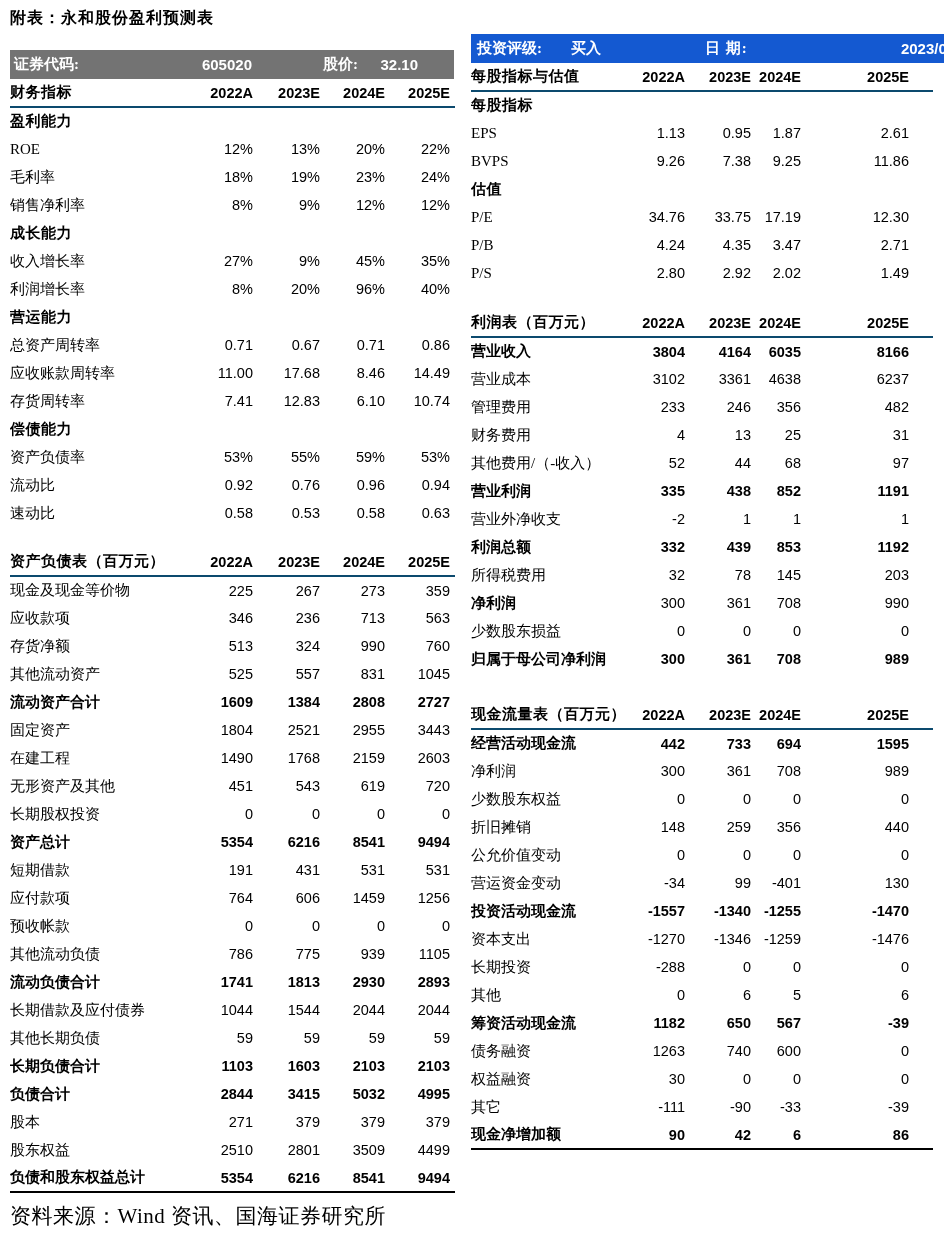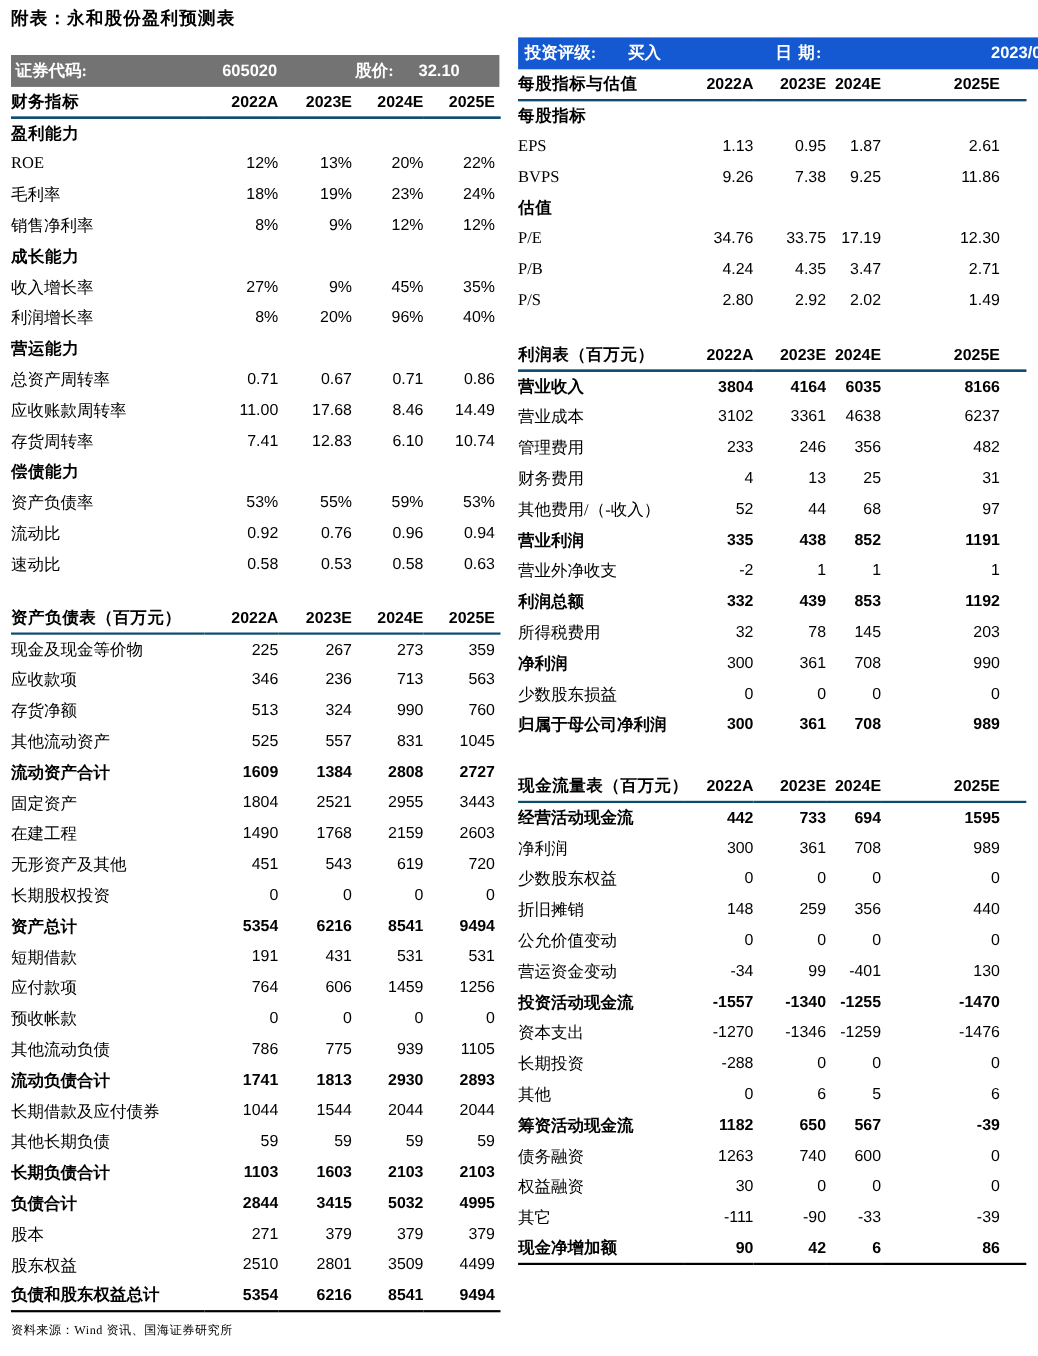--- a/index.html
+++ b/index.html
@@ -58,21 +58,21 @@
   tr.total td.lbl { font-weight: bold; }
   tr.total td.num { font-weight: bold; }
   tr.label-bold td.lbl { font-weight: bold; }
   table.closed tbody tr:last-child td { border-bottom: 2.5px solid #000; }
 
   .spacer-l { height: 21px; }
   .spacer-r1 { height: 22px; }
   .spacer-r2 { height: 28px; }
 
   .source {
-    margin-top: 9px; font-size: 11px; letter-spacing: 0.5px;
+    margin-top: 9px; font-size: 21px; letter-spacing: 0.5px;
     font-family: "Liberation Serif", serif;
   }
 </style>
 </head>
 <body>
 
 <div class="page">
 
   <div class="title">附表：永和股份盈利预测表</div>
 

